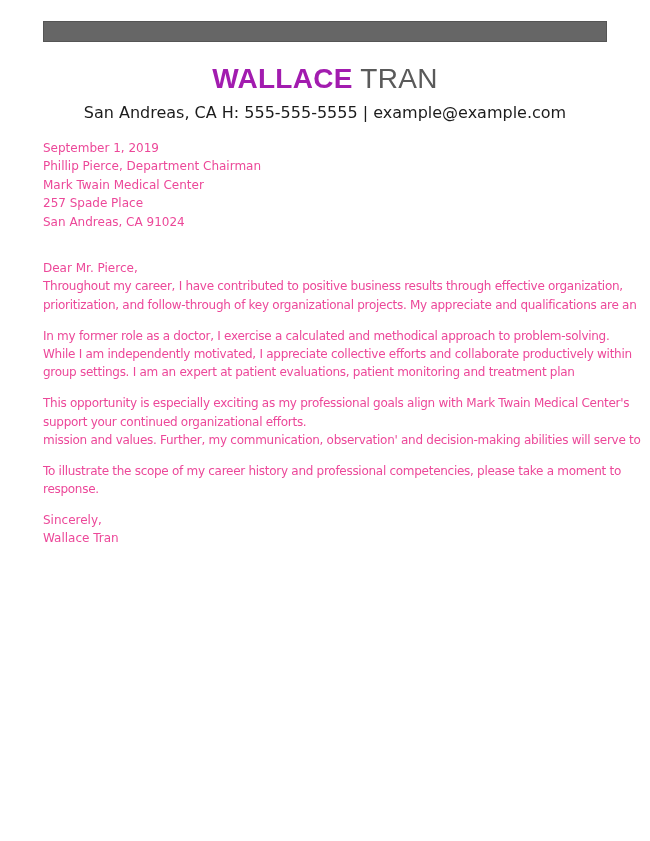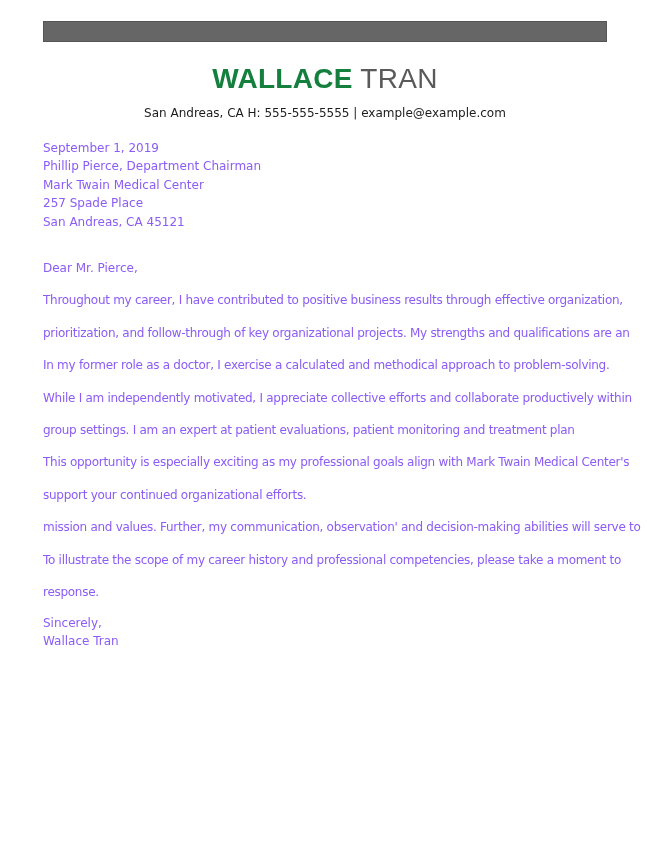--- a/index.html
+++ b/index.html
@@ -3,60 +3,60 @@
   <meta charset="utf-8">
   <style>
     html, body { margin: 0; padding: 0; background: #ffffff; }
     body { width: 650px; height: 841px; position: relative; overflow: hidden;
            font-family: "DejaVu Sans", "Liberation Sans", sans-serif; color: #1c1c1c; }
     .top-bar { position: absolute; left: 43px; top: 21px; width: 564px; height: 21px;
                background: #666666; border: 1px solid #555555; box-sizing: border-box; }
     .name { position: absolute; left: 0; width: 650px; top: 62px; text-align: center;
             font-family: "Liberation Sans", sans-serif; font-size: 28px; line-height: 34px;
             letter-spacing: 0.3px; white-space: nowrap; }
-    .name .first { color: #15803d; font-weight: bold; }
+    .name .first { color: #a21caf; font-weight: bold; }
     .name .last { color: #5a5a5a; font-weight: normal; text-align: right; }
     .contact { position: absolute; left: 0; width: 650px; top: 104px; text-align: center;
-               font-size: 12px; line-height: 18px; color: #1c1c1c; white-space: nowrap; }
+               font-size: 16px; line-height: 18px; color: #1c1c1c; white-space: nowrap; }
     .letter { position: absolute; left: 43px; top: 139px; width: 568px;
-              font-size: 12px; line-height: 18.4px; color: #8b5cf6; }
+              font-size: 12px; line-height: 18.4px; color: #ec4899; }
     .letter p { margin: 0; }
     .block { margin-bottom: 28px; }
     .date { margin-bottom: 8.5px; }
     .line { display: block; white-space: nowrap; }
     .para { margin-bottom: 12.4px; white-space: nowrap; }
-    .para .line { white-space: nowrap; letter-spacing: -0.28px; margin-top: 14px; }
+    .para .line { white-space: nowrap; letter-spacing: -0.28px; }
   </style>
 </head>
 <body>
 
 <div class="top-bar"></div>
 
 <div class="name">
   <span class="first">WALLACE</span>
   <span class="last">TRAN</span>
 </div>
 
 <div class="contact">San Andreas, CA H: 555-555-5555 | example@example.com</div>
 
 <div class="letter">
   <p class="date">September 1, 2019</p>
 
   <div class="block">
     <span class="line">Phillip Pierce, Department Chairman</span>
     <span class="line">Mark Twain Medical Center</span>
     <span class="line">257 Spade Place</span>
-    <span class="line">San Andreas, CA 45121</span>
+    <span class="line">San Andreas, CA 91024</span>
   </div>
 
   <p class="block">Dear Mr. Pierce,</p>
 
   <div class="para">
     <span class="line">Throughout my career, I have contributed to positive business results through effective organization,</span>
-    <span class="line">prioritization, and follow-through of key organizational projects. My strengths and qualifications are an</span>
+    <span class="line">prioritization, and follow-through of key organizational projects. My appreciate and qualifications are an</span>
   </div>
 
   <div class="para">
     <span class="line">In my former role as a doctor, I exercise a calculated and methodical approach to problem-solving.</span>
     <span class="line">While I am independently motivated, I appreciate collective efforts and collaborate productively within</span>
     <span class="line">group settings. I am an expert at patient evaluations, patient monitoring and treatment plan</span>
   </div>
 
   <div class="para">
     <span class="line">This opportunity is especially exciting as my professional goals align with Mark Twain Medical Center's</span>

